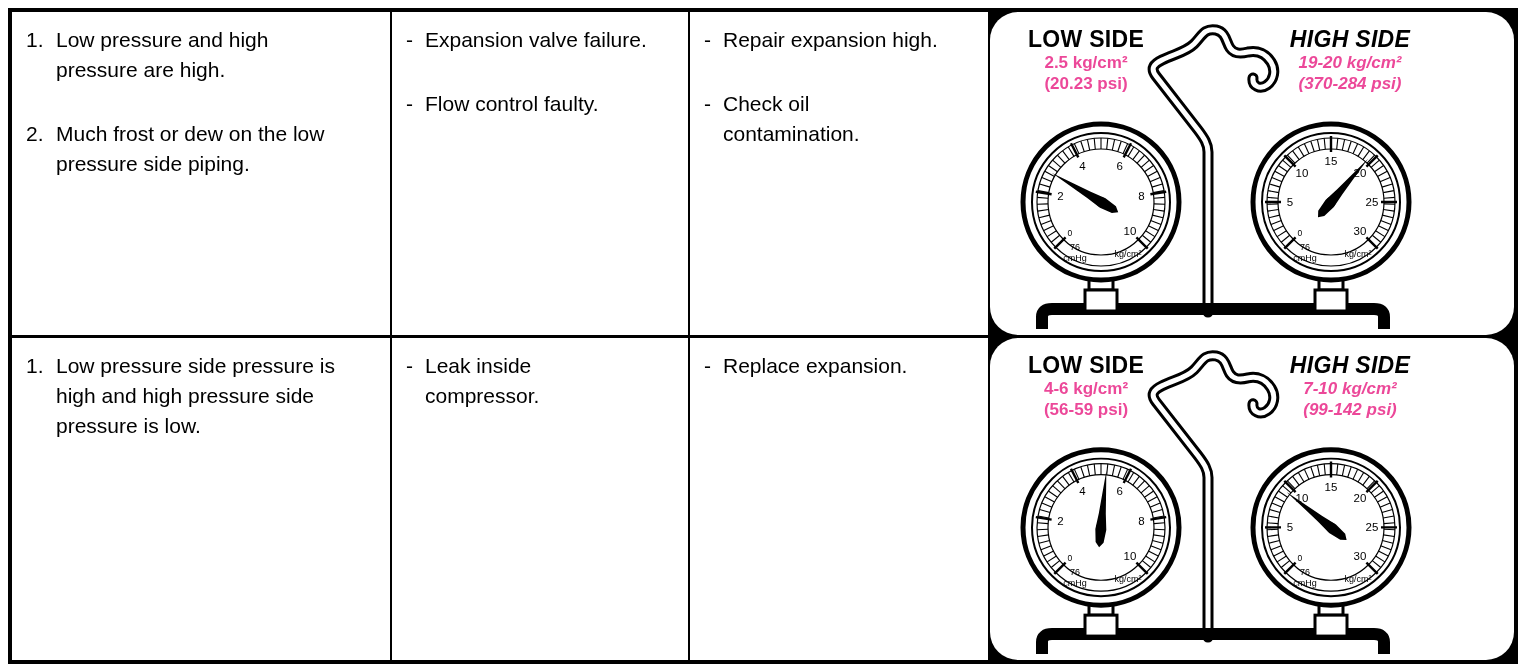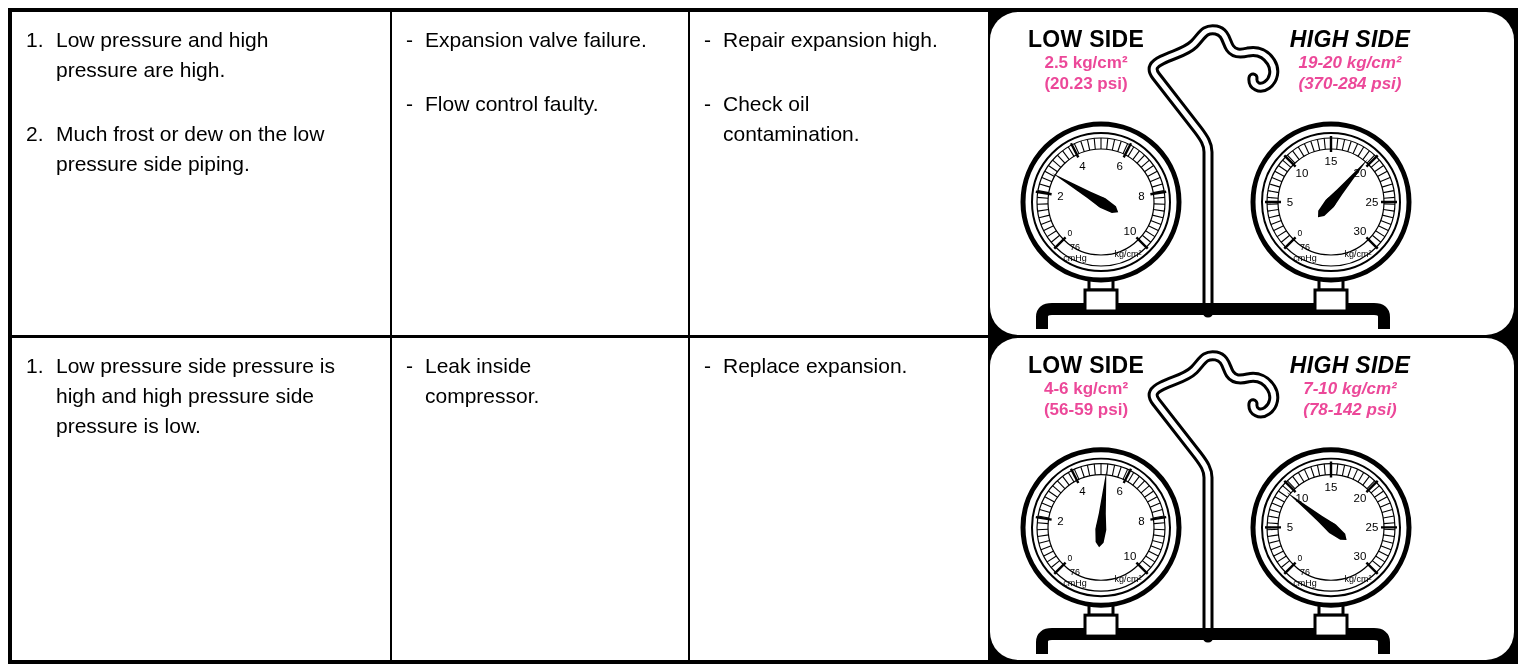--- a/index.html
+++ b/index.html
@@ -253,21 +253,21 @@
     </div>
   <div class="cell gauge-cell">
     <div class="gauge-head low">
       <div class="g-label">LOW SIDE</div>
       <div class="g-press">4-6 kg/cm²</div>
       <div class="g-psi">(56-59 psi)</div>
     </div>
     <div class="gauge-head high">
       <div class="g-label">HIGH SIDE</div>
       <div class="g-press">7-10 kg/cm²</div>
-      <div class="g-psi">(78-142 psi)</div>
+      <div class="g-psi">(99-142 psi)</div>
     </div>
     <div class="gauge-svg">
         <svg viewBox="0 0 524 323" preserveAspectRatio="none" xmlns="http://www.w3.org/2000/svg" font-family="Liberation Sans, DejaVu Sans, sans-serif">
           <path d="M 218,300 L 218,140 C 218,132 214,126 208,118 L 166,64 C 160,56 164,52 172,48 C 184,42 196,40 204,32 C 212,24 214,16 226,18 C 236,20 236,30 240,36 C 244,42 250,42 258,40 C 268,38 276,42 281,50 C 286,58 284,68 277,73 C 270,78 262,74 263,66" fill="none" stroke="#000" stroke-width="11" stroke-linecap="round" stroke-linejoin="round"></path>
           <path d="M 218,300 L 218,140 C 218,132 214,126 208,118 L 166,64 C 160,56 164,52 172,48 C 184,42 196,40 204,32 C 212,24 214,16 226,18 C 236,20 236,30 240,36 C 244,42 250,42 258,40 C 268,38 276,42 281,50 C 286,58 284,68 277,73 C 270,78 262,74 263,66" fill="none" stroke="#fff" stroke-width="5" stroke-linecap="round" stroke-linejoin="round"></path>
           <path d="M 52,317 L 52,305 Q 52,297 62,297 L 384,297 Q 394,297 394,305 L 394,317" fill="none" stroke="#000" stroke-width="12"></path>
           <rect x="99" y="260" width="24" height="18" fill="#fff" stroke="#000" stroke-width="3"></rect>
           <rect x="95" y="278" width="32" height="21" fill="#fff" stroke="#000" stroke-width="3"></rect>
           <circle cx="111" cy="190" r="78" fill="#fff" stroke="#000" stroke-width="5"></circle>
           <circle cx="111" cy="190" r="69" fill="none" stroke="#000" stroke-width="2"></circle>

